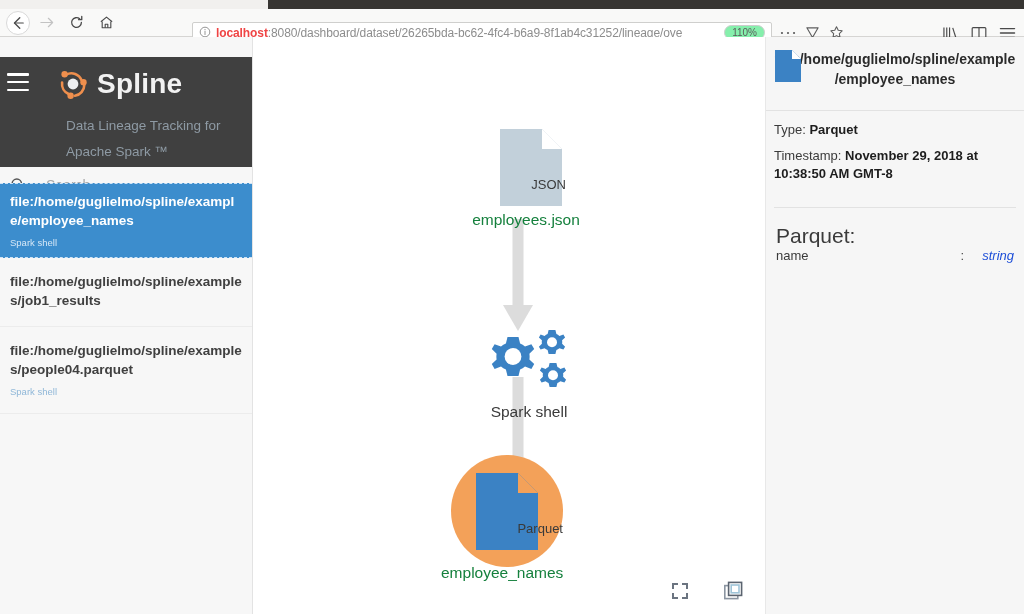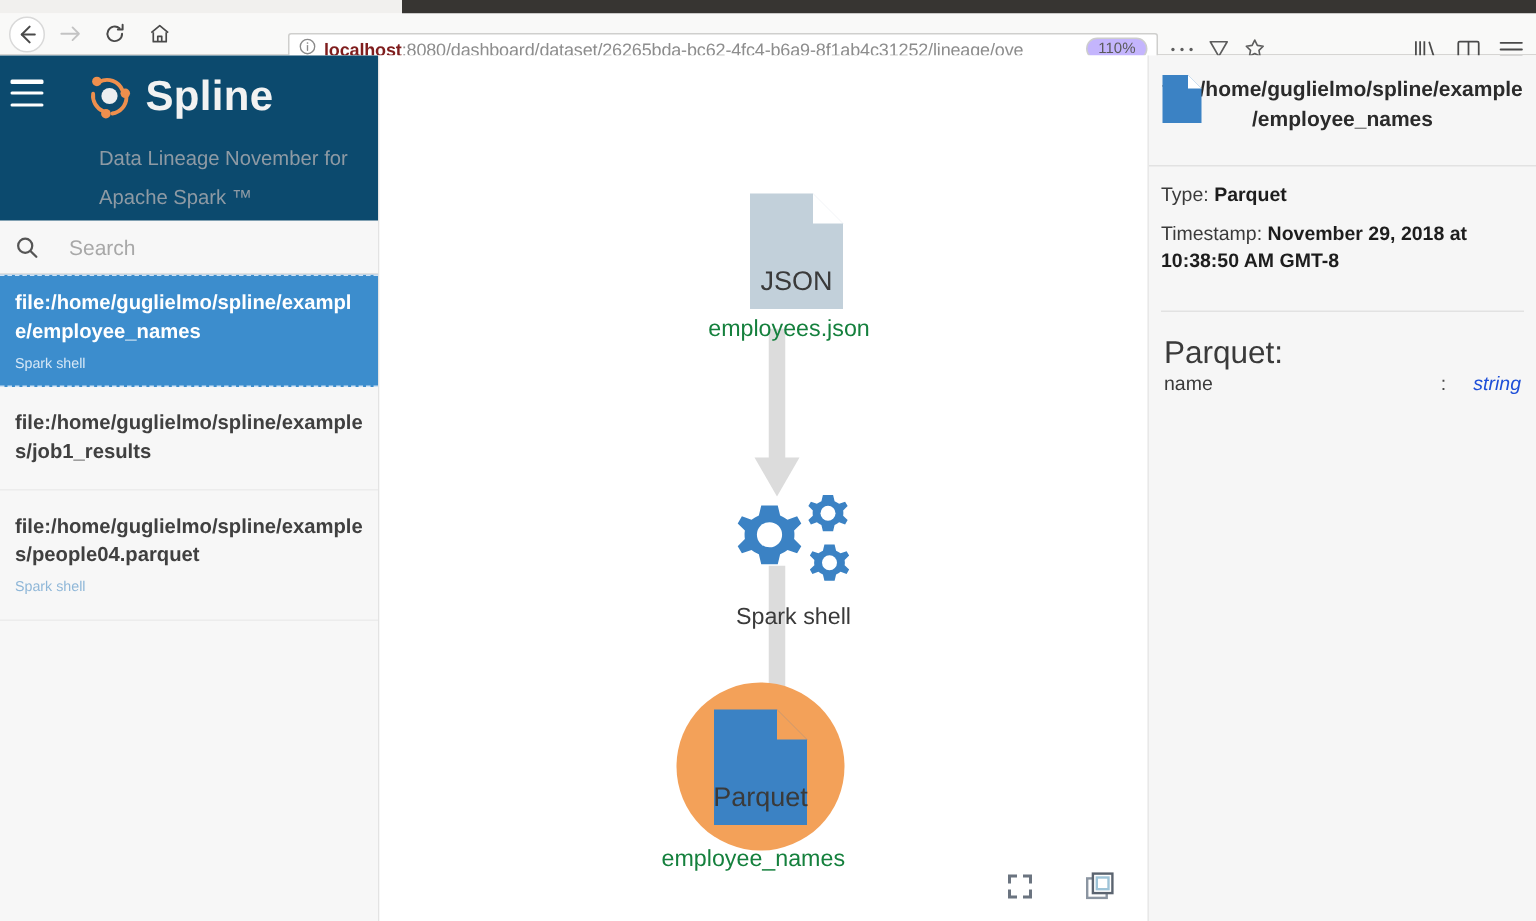--- a/index.html
+++ b/index.html
@@ -49,26 +49,26 @@
     padding: 0 6px;
     overflow: hidden;
   }
   .url-info-icon { flex: 0 0 auto; margin-right: 5px; color: #8a8a8a; }
   .url-text {
     font-size: 12px; color: #8d8d8d;
     white-space: nowrap; overflow: hidden;
     letter-spacing: -0.1px;
     flex: 1 1 auto;
   }
-  .url-text b { color: #7f1d1d; font-weight: 700; text-align: center; }
+  .url-text b { color: #ef4444; font-weight: 700; text-align: center; }
   .zoom-badge {
     flex: 0 0 auto;
     font-size: 10px; color: #5b5b5b;
     border: 1px solid #cdcdcd; border-radius: 9px;
-    padding: 1px 7px; background: #c4b5fd;
+    padding: 1px 7px; background: #86efac;
     margin-left: 6px;
   }
   .url-right-icons {
     position: absolute; left: 780px; top: 13px;
     display: flex; align-items: center; gap: 9px; height: 21px;
   }
   .url-right-icons .ic { color: #5d5d5d; display: flex; align-items: center; }
   .toolbar-right {
     position: absolute; right: 8px; top: 13px;
     display: flex; align-items: center; gap: 12px; height: 21px;
@@ -81,22 +81,23 @@
     background: #ffffff;
   }
 
   
   .sidebar {
     position: absolute; left: 0; top: 0; width: 253px; height: 577px;
     background: #f7f7f7;
     border-right: 1px solid #e3e3e3;
   }
   .sidebar-header {
-    height: 110px; background: #0c4a6e;
+    height: 110px; background: #404040;
     position: relative;
+    margin-top: 20px;
   }
   .hamburger {
     position: absolute; left: 7px; top: 16px;
     width: 22px; height: 18px;
     display: flex; flex-direction: column; justify-content: space-between;
   }
   .hamburger i { display: block; height: 2.5px; background: #ffffff; border-radius: 1px; }
   .brand {
     position: absolute; left: 56px; top: 10px;
     display: flex; align-items: center; gap: 7px;
@@ -150,22 +151,22 @@
   }
   .node { position: absolute; text-align: center; }
   .node-label {
     font-size: 15.5px; color: #15803d; line-height: 20px;
     width: 110px; margin-left: -10px;
   }
   .node-json { left: 228px; top: 88px; }
   .node-op   { left: 206px; top: 290px; }
   .node-pq   { left: 198px; top: 418px; }
   .node-type-overlay {
-    position: absolute; width: 100%; text-align: center;
-    font-size: 18px; color: #3a3a3a;
+    position: absolute; width: 100%; text-align: right;
+    font-size: 13px; color: #3a3a3a;
   }
   .op-label { font-size: 15.5px; color: #3a3a3a; margin-top: 4px; width: 140px; }
   .highlight-circle {
     position: absolute; width: 112px; height: 112px; border-radius: 50%;
     background: #f3a159; left: 0; top: 0;
   }
   .edge { position: absolute; }
 
   
   .graph-controls {
@@ -324,21 +325,21 @@
               </g>
               <circle cx="8.6" cy="7.3" r="3.2" fill="#ef8f4d"></circle>
               <circle cx="27.5" cy="15.2" r="3.2" fill="#ef8f4d"></circle>
               <circle cx="14.6" cy="28.8" r="3.2" fill="#ef8f4d"></circle>
               <circle cx="17" cy="17" r="5.4" fill="#eceef0"></circle>
             </svg>
           </span>
           <span class="brand-name">Spline</span>
         </div>
         <div class="brand-tag">
-          <div>Data Lineage November for</div>
+          <div>Data Lineage Tracking for</div>
           <div>Apache Spark ™</div>
         </div>
       </div>
 
       <div class="searchbox">
         <span style="display:flex;color:#555;">
           <svg width="16" height="16" viewBox="0 0 16 16" fill="none" stroke="currentColor" stroke-width="1.5">
               <circle cx="6.8" cy="6.8" r="4.7"></circle>
               <path d="M10.3 10.3 L14.2 14.2" stroke-linecap="round"></path>
             </svg>

